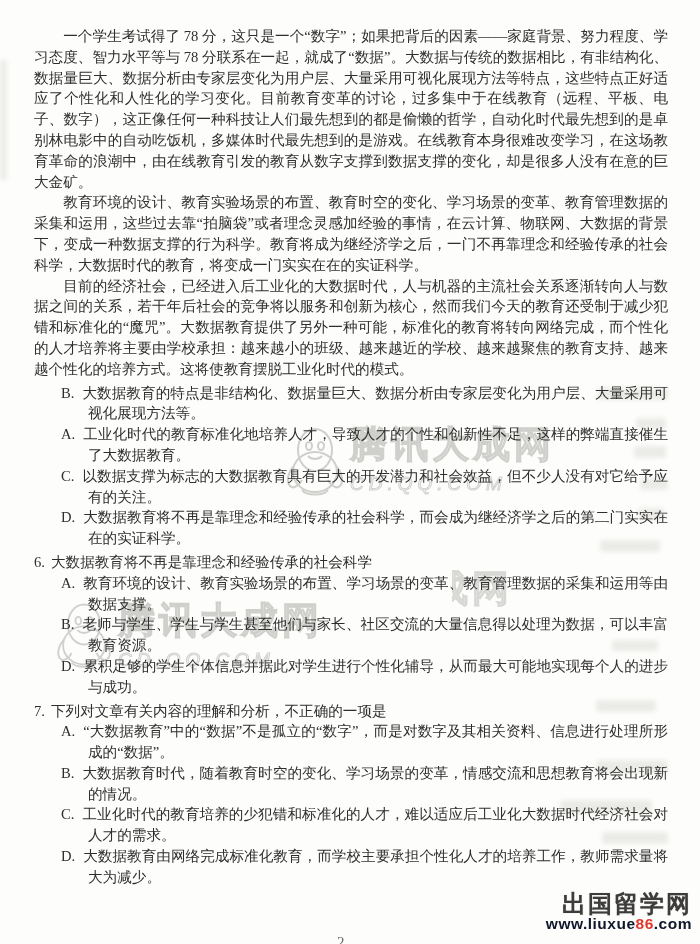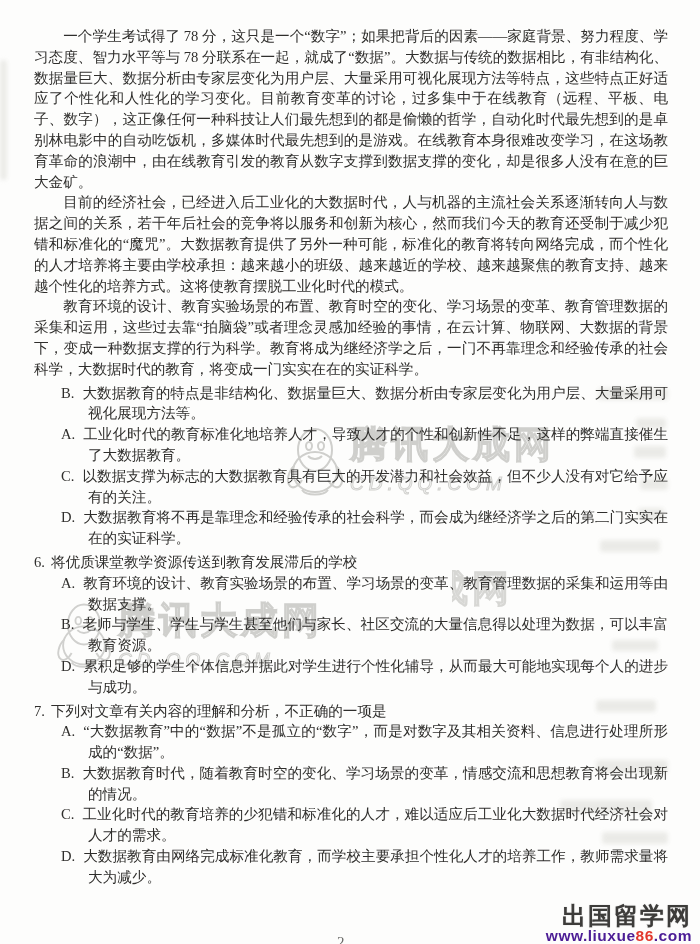--- a/index.html
+++ b/index.html
@@ -93,38 +93,38 @@
     filter: blur(2px);
     opacity: 0.55;
     pointer-events: none;
   }
 
   
   .liuxue {
     position: absolute;
     z-index: 3;
     right: 8px;
-    bottom: 0;
+    bottom: 12px;
     text-align: right;
     font-family: "Liberation Sans", "DejaVu Sans", sans-serif;
     line-height: 1.05;
   }
   .liuxue-name {
     font-size: 24px;
     font-weight: bold;
     color: #3d3c3a;
     letter-spacing: 2px;
     text-shadow: 0 0 1px rgba(60,60,60,0.4);
   }
   .liuxue-url {
     font-size: 15.5px;
     font-weight: bold;
     letter-spacing: 0.5px;
   }
-  .lx-blue { color: #4c1d95; }
+  .lx-blue { color: #0f172a; }
   .lx-red  { color: #e2372b; }
 
   
   .page-num {
     position: absolute;
     z-index: 2;
     left: 337px;
     bottom: -7px;
     font-size: 15px;
     color: #6a6a68;
@@ -191,41 +191,41 @@
       <span class="wm-textcol">
         <div class="wm-name">腾讯大成网</div>
         <div class="wm-url">CD.QQ.COM</div>
       </span>
     </div>
   </div>
 
   <div class="content">
 
     <p class="para">一个学生考试得了 78 分，这只是一个“数字”；如果把背后的因素——家庭背景、努力程度、学习态度、智力水平等与 78 分联系在一起，就成了“数据”。大数据与传统的数据相比，有非结构化、数据量巨大、数据分析由专家层变化为用户层、大量采用可视化展现方法等特点，这些特点正好适应了个性化和人性化的学习变化。目前教育变革的讨论，过多集中于在线教育（远程、平板、电子、数字），这正像任何一种科技让人们最先想到的都是偷懒的哲学，自动化时代最先想到的是卓别林电影中的自动吃饭机，多媒体时代最先想到的是游戏。在线教育本身很难改变学习，在这场教育革命的浪潮中，由在线教育引发的教育从数字支撑到数据支撑的变化，却是很多人没有在意的巨大金矿。</p>
+    <p class="para">教育环境的设计、教育实验场景的布置、教育时空的变化、学习场景的变革、教育管理数据的采集和运用，这些过去靠“拍脑袋”或者理念灵感加经验的事情，在云计算、物联网、大数据的背景下，变成一种数据支撑的行为科学。教育将成为继经济学之后，一门不再靠理念和经验传承的社会科学，大数据时代的教育，将变成一门实实在在的实证科学。</p>
     <p class="para">目前的经济社会，已经进入后工业化的大数据时代，人与机器的主流社会关系逐渐转向人与数据之间的关系，若干年后社会的竞争将以服务和创新为核心，然而我们今天的教育还受制于减少犯错和标准化的“魔咒”。大数据教育提供了另外一种可能，标准化的教育将转向网络完成，而个性化的人才培养将主要由学校承担：越来越小的班级、越来越近的学校、越来越聚焦的教育支持、越来越个性化的培养方式。这将使教育摆脱工业化时代的模式。</p>
-    <p class="para">教育环境的设计、教育实验场景的布置、教育时空的变化、学习场景的变革、教育管理数据的采集和运用，这些过去靠“拍脑袋”或者理念灵感加经验的事情，在云计算、物联网、大数据的背景下，变成一种数据支撑的行为科学。教育将成为继经济学之后，一门不再靠理念和经验传承的社会科学，大数据时代的教育，将变成一门实实在在的实证科学。</p>
 
     <div class="question">
       <div class="opt">
         <span class="opt-label">B.</span><span>大数据教育的特点是非结构化、数据量巨大、数据分析由专家层变化为用户层、大量采用可视化展现方法等。</span>
       </div>
       <div class="opt">
         <span class="opt-label">A.</span><span>工业化时代的教育标准化地培养人才，导致人才的个性和创新性不足，这样的弊端直接催生了大数据教育。</span>
       </div>
       <div class="opt">
         <span class="opt-label">C.</span><span>以数据支撑为标志的大数据教育具有巨大的开发潜力和社会效益，但不少人没有对它给予应有的关注。</span>
       </div>
       <div class="opt">
         <span class="opt-label">D.</span><span>大数据教育将不再是靠理念和经验传承的社会科学，而会成为继经济学之后的第二门实实在在的实证科学。</span>
       </div>
     </div>
 
     <div class="question">
       <div class="q-head">
-        <span class="q-num">6.</span><span>将优质课堂教学资源传送到教育发展滞后的学校</span>
+        <span class="q-num">6.</span><span>大数据教育将不再是靠理念和经验传承的社会科学</span>
       </div>
       <div class="opt">
         <span class="opt-label">A.</span><span>教育环境的设计、教育实验场景的布置、学习场景的变革、教育管理数据的采集和运用等由数据支撑。</span>
       </div>
       <div class="opt">
         <span class="opt-label">B.</span><span>老师与学生、学生与学生甚至他们与家长、社区交流的大量信息得以处理为数据，可以丰富教育资源。</span>
       </div>
       <div class="opt">
         <span class="opt-label">D.</span><span>累积足够的学生个体信息并据此对学生进行个性化辅导，从而最大可能地实现每个人的进步与成功。</span>
       </div>

